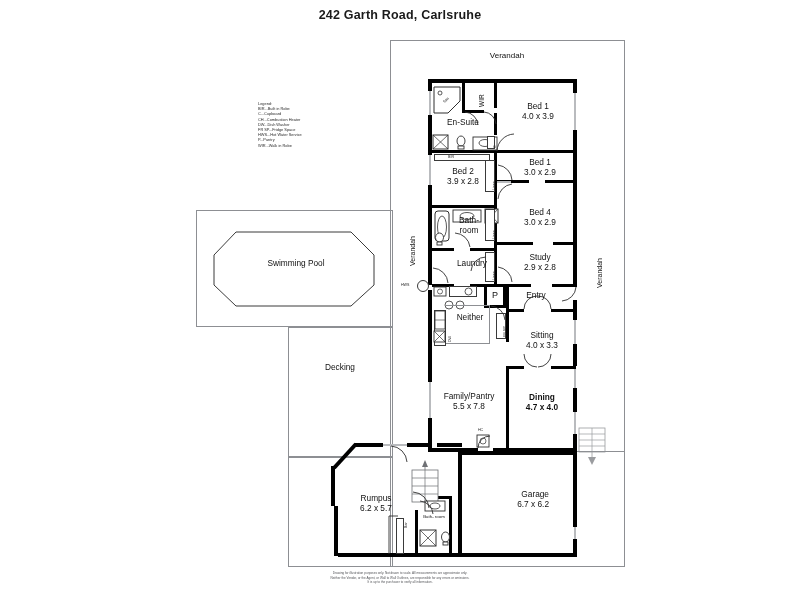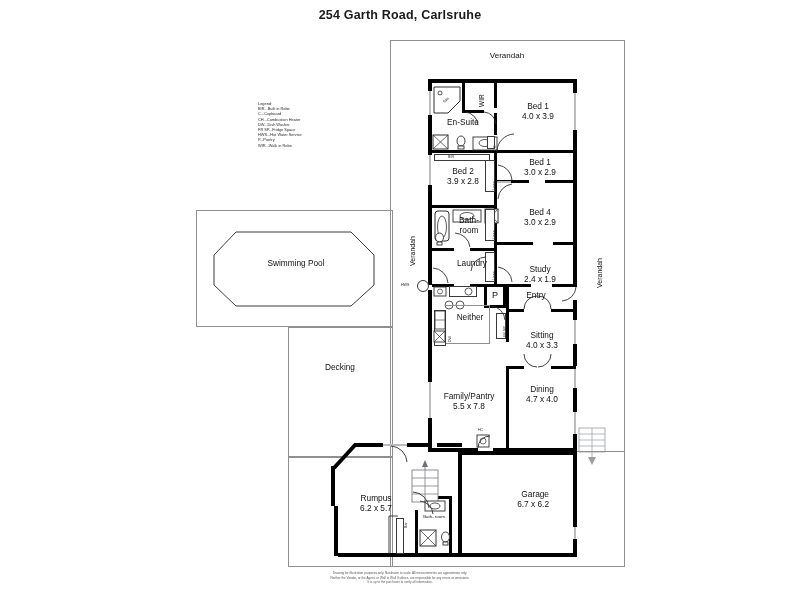--- a/index.html
+++ b/index.html
@@ -33,21 +33,21 @@
   .vert{position:absolute;font-size:7px;color:#111;white-space:nowrap;
         transform-origin:0 0;transform:rotate(-90deg);}
   .vtiny{position:absolute;font-size:3.6px;color:#222;white-space:nowrap;
          transform-origin:0 0;transform:rotate(-90deg);}
   .graywall{position:absolute;background:#b9bbbe;}
   svg{position:absolute;overflow:visible;}
 </style>
 </head>
 <body>
 
-<div id="title">254 Garth Road, Carlsruhe</div>
+<div id="title">242 Garth Road, Carlsruhe</div>
 
 <div id="legend">
   <div>Legend:</div>
   <div>BIR...Built in Robe</div>
   <div>C...Cupboard</div>
   <div>CH...Combustion Heater</div>
   <div>DW...Dish Washer</div>
   <div>FR SP...Fridge Space</div>
   <div>HWS...Hot Water Service</div>
   <div>P...Pantry</div>
@@ -432,23 +432,23 @@
     <span class="d">3.9 x 2.8</span>
   </div>
   <div class="lbl" style="left:508px;top:157px;width:64px;">
     <span class="d">Bed 1</span>
     <span class="d">3.0 x 2.9</span>
   </div>
   <div class="lbl" style="left:508px;top:207px;width:64px;">
     <span class="d">Bed 4</span>
     <span class="d">3.0 x 2.9</span>
   </div>
-  <div class="lbl" style="left:508px;top:264px;width:64px;">
+  <div class="lbl" style="left:508px;top:252px;width:64px;">
     <span class="d">Study</span>
-    <span class="d">2.4 x 1.9</span>
+    <span class="d">2.9 x 2.8</span>
   </div>
   <div class="lbl" style="left:446px;top:215px;width:46px;">
     <span class="d">Bath-</span>
     <span class="d">room</span>
   </div>
   <div class="lbl" style="left:444px;top:258px;width:56px;">
     <span class="d">Laundry</span>
   </div>
   <div class="lbl" style="left:510px;top:290px;width:52px;">
     <span class="d">Entry</span>
@@ -457,21 +457,21 @@
     <span class="d">Neither</span>
   </div>
   <div class="lbl" style="left:510px;top:330px;width:64px;">
     <span class="d">Sitting</span>
     <span class="d">4.0 x 3.3</span>
   </div>
   <div class="lbl" style="left:433px;top:391px;width:72px;">
     <span class="d">Family/Pantry</span>
     <span class="d">5.5 x 7.8</span>
   </div>
-  <div class="lbl" style="left:510px;top:384px;width:64px;">
+  <div class="lbl" style="left:510px;top:392px;width:64px;font-weight:bold;">
     <span class="d">Dining</span>
     <span class="d">4.7 x 4.0</span>
   </div>
   <div class="lbl" style="left:340px;top:493px;width:72px;">
     <span class="d">Rumpus</span>
     <span class="d">6.2 x 5.7</span>
   </div>
   <div class="lbl" style="left:485px;top:489px;width:64px;text-align:right;">
     <span class="d">Garage</span>
     <span class="d">6.7 x 6.2</span>

